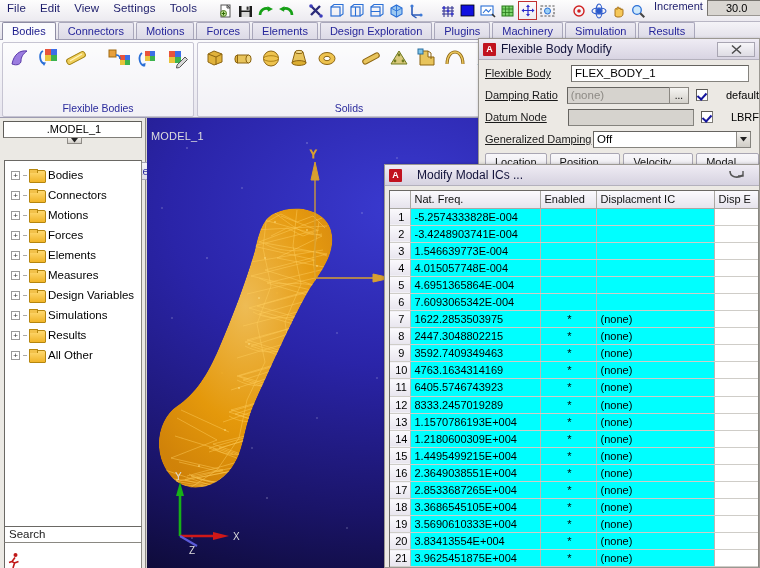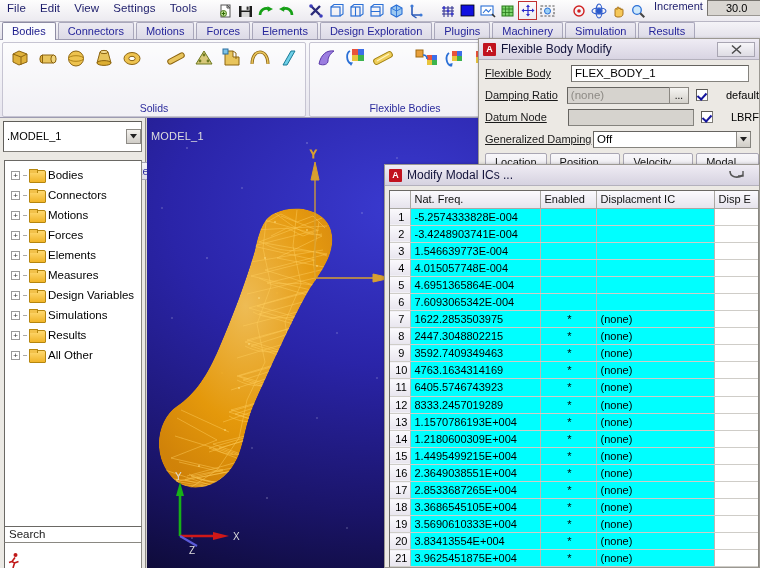--- a/index.html
+++ b/index.html
@@ -82,25 +82,25 @@
     font-size:10.5px; color:#2b2b9c; text-align:center;
     padding:1px 0 2px 0; width:100%;
   }
 
   
   #leftpanel {
     position:absolute; left:0; top:118px; width:146px; height:450px;
     background:#ebe9e4; border-right:1px solid #8d8b86;
   }
   #model-combo {
-    position:absolute; left:3px; top:3px; width:139px; height:31px;
+    position:absolute; left:3px; top:3px; width:139px; height:17px;
     background:#fff; border:1px solid #7f7d78;
     border-top-color:#5f5d59; border-left-color:#5f5d59;
     font-size:11px; line-height:15px; padding-left:3px;
-    display:flex; align-items:center; justify-content:space-between;
+    display:flex; align-items:center; justify-content:space-between;flex-direction:column;
   }
   #combo-arrow {
     width:15px; height:15px; background:linear-gradient(#f4f2ee,#d0cdc7);
     border:1px solid #8e8b86; display:flex; align-items:center;
     justify-content:center; margin-right:0px;
   }
   #btab-row {
     position:absolute; left:4px; top:24px; display:flex; gap:3px;margin-top:20px;
   }
   .btab {
@@ -234,21 +234,21 @@
     background:#ece9e4;
     border:1px solid #9b9892;
     box-shadow:1px 1px 4px rgba(0,0,0,.4);
     overflow:hidden;
   }
   #mic-title {
     height:21px; background:linear-gradient(#efecf4,#d6d2e0);
     border-bottom:1px solid #b4b1bd;
     display:flex; align-items:center; padding-left:4px;
   }
-  #mic-titletext { font-size:12px; color:#12123a; flex:1; }
+  #mic-titletext { font-size:12px; color:#12123a; flex:1;margin-left:10px; }
   #mic-restore {
     width:34px; height:15px; margin-right:5px;
     display:flex; align-items:center; justify-content:center; cursor:default;
   }
   #grid-wrap {
     position:absolute; left:4px; top:25px; width:370px; height:378px;
     background:#fff; border:1px solid #8a8882;
     border-top-color:#6a6864; border-left-color:#6a6864;
     overflow:hidden;
   }
@@ -454,93 +454,20 @@
   <div class="rtab">Simulation</div>
   <div class="rtab">Results</div>
 </div>
 
 <div id="ribbon">
 
   <div class="rgroup">
     <div class="rgrid">
       <div class="rrow">
         <div class="ricon">
-          <svg width="24" height="22">
-              <path d="M5 7l6-3 8 3v8l-8 3-6-3z" fill="#e0b23c" stroke="#8c6410"></path>
-              <path d="M5 7l8 3 6-3M13 10v8" fill="none" stroke="#8c6410"></path>
-            </svg>
-        </div>
-        <div class="ricon">
-          <svg width="24" height="22">
-              <ellipse cx="6.5" cy="12" rx="2.6" ry="4" fill="#e0b23c" stroke="#8c6410"></ellipse>
-              <path d="M6.5 8h11v8h-11z" fill="#e8c45c" stroke="#8c6410"></path>
-              <ellipse cx="17.5" cy="12" rx="2.6" ry="4" fill="#f0d47c" stroke="#8c6410"></ellipse>
-            </svg>
-        </div>
-        <div class="ricon">
-          <svg width="24" height="22">
-              <circle cx="12" cy="11.5" r="7.5" fill="#eec34f" stroke="#8c6410"></circle>
-              <ellipse cx="12" cy="11.5" rx="7.5" ry="2.8" fill="none" stroke="#b08418"></ellipse>
-            </svg>
-        </div>
-        <div class="ricon">
-          <svg width="24" height="22">
-              <path d="M8 5h8l3 11H5z" fill="#e8c45c" stroke="#8c6410"></path>
-              <ellipse cx="12" cy="5" rx="4" ry="1.6" fill="#f3dc92" stroke="#8c6410"></ellipse>
-              <ellipse cx="12" cy="16" rx="7" ry="2.4" fill="#dcae32" stroke="#8c6410"></ellipse>
-            </svg>
-        </div>
-        <div class="ricon">
-          <svg width="24" height="22">
-              <ellipse cx="12" cy="11.5" rx="8" ry="6" fill="#eec34f" stroke="#8c6410"></ellipse>
-              <ellipse cx="12" cy="11.5" rx="3.2" ry="2.2" fill="#fff" stroke="#8c6410"></ellipse>
-            </svg>
-        </div>
-      </div>
-      <div class="rrow">
-        <div class="ricon">
-          <svg width="24" height="22">
-              <rect x="3" y="9" width="18" height="5" rx="2.5" fill="#e8c45c" stroke="#8c6410" transform="rotate(-28 12 11.5)"></rect>
-            </svg>
-        </div>
-        <div class="ricon">
-          <svg width="24" height="22">
-              <path d="M12 4l8 13H4z" fill="#d8c87a" stroke="#6e7a20"></path>
-              <circle cx="8" cy="14" r="1.4" fill="#6e7a20"></circle>
-              <circle cx="16" cy="14" r="1.4" fill="#6e7a20"></circle>
-              <circle cx="12" cy="8" r="1.4" fill="#6e7a20"></circle>
-            </svg>
-        </div>
-        <div class="ricon">
-          <svg width="24" height="22">
-              <path d="M5 4h8v6h6v8H5z" fill="#e8c45c" stroke="#8c6410"></path>
-              <path d="M13 4l3 2v6" fill="none" stroke="#8c6410"></path>
-              <rect x="3" y="2" width="5" height="5" fill="#7fc4e8" stroke="#2a6fa0"></rect>
-            </svg>
-        </div>
-        <div class="ricon">
-          <svg width="24" height="22">
-              <path d="M4 17c0-8 4-12 8-12s8 4 8 12" fill="none" stroke="#8c6410" stroke-width="3"></path>
-              <path d="M4 17c0-8 4-12 8-12s8 4 8 12" fill="none" stroke="#e8c45c" stroke-width="1.4"></path>
-            </svg>
-        </div>
-        <div class="ricon">
-          <svg width="24" height="22">
-              <path d="M7 18L15 4h4L11 18z" fill="#6ed0e8" stroke="#1a7a96"></path>
-            </svg>
-        </div>
-      </div>
-    </div>
-    <div class="glabel">Solids</div>
-  </div>
-
-  <div class="rgroup">
-    <div class="rgrid">
-      <div class="rrow">
-        <div class="ricon">
           <svg width="26" height="24">
               <path d="M5 18c2-10 8-14 15-13-4 3-6 6-6 10 0 3-4 5-9 3z" fill="#9b7de0" stroke="#5a3aa8"></path>
             </svg>
         </div>
         <div class="ricon">
           <svg width="26" height="24">
               <rect x="10" y="3" width="6" height="6" fill="#e8533c"></rect>
               <rect x="16" y="3" width="6" height="6" fill="#3c6ee8"></rect>
               <rect x="10" y="9" width="6" height="6" fill="#e8c43c"></rect>
               <rect x="16" y="9" width="6" height="6" fill="#3cb34e"></rect>
@@ -581,20 +508,93 @@
               <rect x="6" y="5" width="6" height="6" fill="#e8533c"></rect>
               <rect x="12" y="5" width="6" height="6" fill="#3c6ee8"></rect>
               <rect x="6" y="11" width="6" height="6" fill="#e8c43c"></rect>
               <rect x="12" y="11" width="6" height="6" fill="#3cb34e"></rect>
               <path d="M14 19l8-8 2.5 2.5-8 8-3 .5z" fill="#d8d8d8" stroke="#555"></path>
             </svg>
         </div>
       </div>
     </div>
     <div class="glabel">Flexible Bodies</div>
+  </div>
+
+  <div class="rgroup">
+    <div class="rgrid">
+      <div class="rrow">
+        <div class="ricon">
+          <svg width="24" height="22">
+              <path d="M5 7l6-3 8 3v8l-8 3-6-3z" fill="#e0b23c" stroke="#8c6410"></path>
+              <path d="M5 7l8 3 6-3M13 10v8" fill="none" stroke="#8c6410"></path>
+            </svg>
+        </div>
+        <div class="ricon">
+          <svg width="24" height="22">
+              <ellipse cx="6.5" cy="12" rx="2.6" ry="4" fill="#e0b23c" stroke="#8c6410"></ellipse>
+              <path d="M6.5 8h11v8h-11z" fill="#e8c45c" stroke="#8c6410"></path>
+              <ellipse cx="17.5" cy="12" rx="2.6" ry="4" fill="#f0d47c" stroke="#8c6410"></ellipse>
+            </svg>
+        </div>
+        <div class="ricon">
+          <svg width="24" height="22">
+              <circle cx="12" cy="11.5" r="7.5" fill="#eec34f" stroke="#8c6410"></circle>
+              <ellipse cx="12" cy="11.5" rx="7.5" ry="2.8" fill="none" stroke="#b08418"></ellipse>
+            </svg>
+        </div>
+        <div class="ricon">
+          <svg width="24" height="22">
+              <path d="M8 5h8l3 11H5z" fill="#e8c45c" stroke="#8c6410"></path>
+              <ellipse cx="12" cy="5" rx="4" ry="1.6" fill="#f3dc92" stroke="#8c6410"></ellipse>
+              <ellipse cx="12" cy="16" rx="7" ry="2.4" fill="#dcae32" stroke="#8c6410"></ellipse>
+            </svg>
+        </div>
+        <div class="ricon">
+          <svg width="24" height="22">
+              <ellipse cx="12" cy="11.5" rx="8" ry="6" fill="#eec34f" stroke="#8c6410"></ellipse>
+              <ellipse cx="12" cy="11.5" rx="3.2" ry="2.2" fill="#fff" stroke="#8c6410"></ellipse>
+            </svg>
+        </div>
+      </div>
+      <div class="rrow">
+        <div class="ricon">
+          <svg width="24" height="22">
+              <rect x="3" y="9" width="18" height="5" rx="2.5" fill="#e8c45c" stroke="#8c6410" transform="rotate(-28 12 11.5)"></rect>
+            </svg>
+        </div>
+        <div class="ricon">
+          <svg width="24" height="22">
+              <path d="M12 4l8 13H4z" fill="#d8c87a" stroke="#6e7a20"></path>
+              <circle cx="8" cy="14" r="1.4" fill="#6e7a20"></circle>
+              <circle cx="16" cy="14" r="1.4" fill="#6e7a20"></circle>
+              <circle cx="12" cy="8" r="1.4" fill="#6e7a20"></circle>
+            </svg>
+        </div>
+        <div class="ricon">
+          <svg width="24" height="22">
+              <path d="M5 4h8v6h6v8H5z" fill="#e8c45c" stroke="#8c6410"></path>
+              <path d="M13 4l3 2v6" fill="none" stroke="#8c6410"></path>
+              <rect x="3" y="2" width="5" height="5" fill="#7fc4e8" stroke="#2a6fa0"></rect>
+            </svg>
+        </div>
+        <div class="ricon">
+          <svg width="24" height="22">
+              <path d="M4 17c0-8 4-12 8-12s8 4 8 12" fill="none" stroke="#8c6410" stroke-width="3"></path>
+              <path d="M4 17c0-8 4-12 8-12s8 4 8 12" fill="none" stroke="#e8c45c" stroke-width="1.4"></path>
+            </svg>
+        </div>
+        <div class="ricon">
+          <svg width="24" height="22">
+              <path d="M7 18L15 4h4L11 18z" fill="#6ed0e8" stroke="#1a7a96"></path>
+            </svg>
+        </div>
+      </div>
+    </div>
+    <div class="glabel">Solids</div>
   </div>
 
   <div class="rgroup">
     <div class="rgrid">
       <div class="rrow">
         <div class="ricon">
           <svg width="26" height="22">
               <circle cx="13" cy="11" r="3" fill="#2a9a2a" stroke="#146014"></circle>
             </svg>
         </div>

